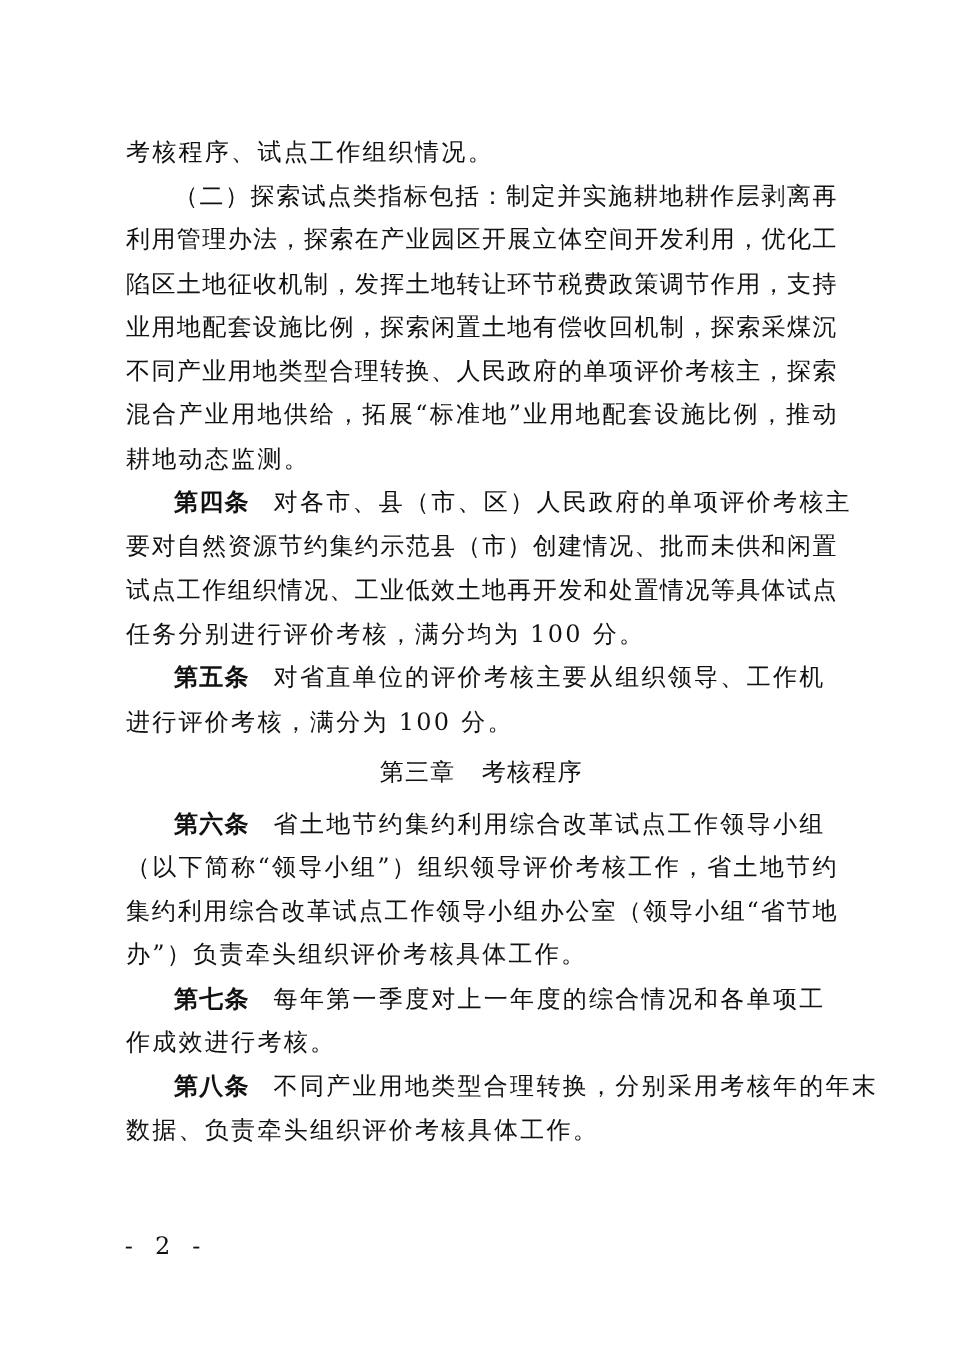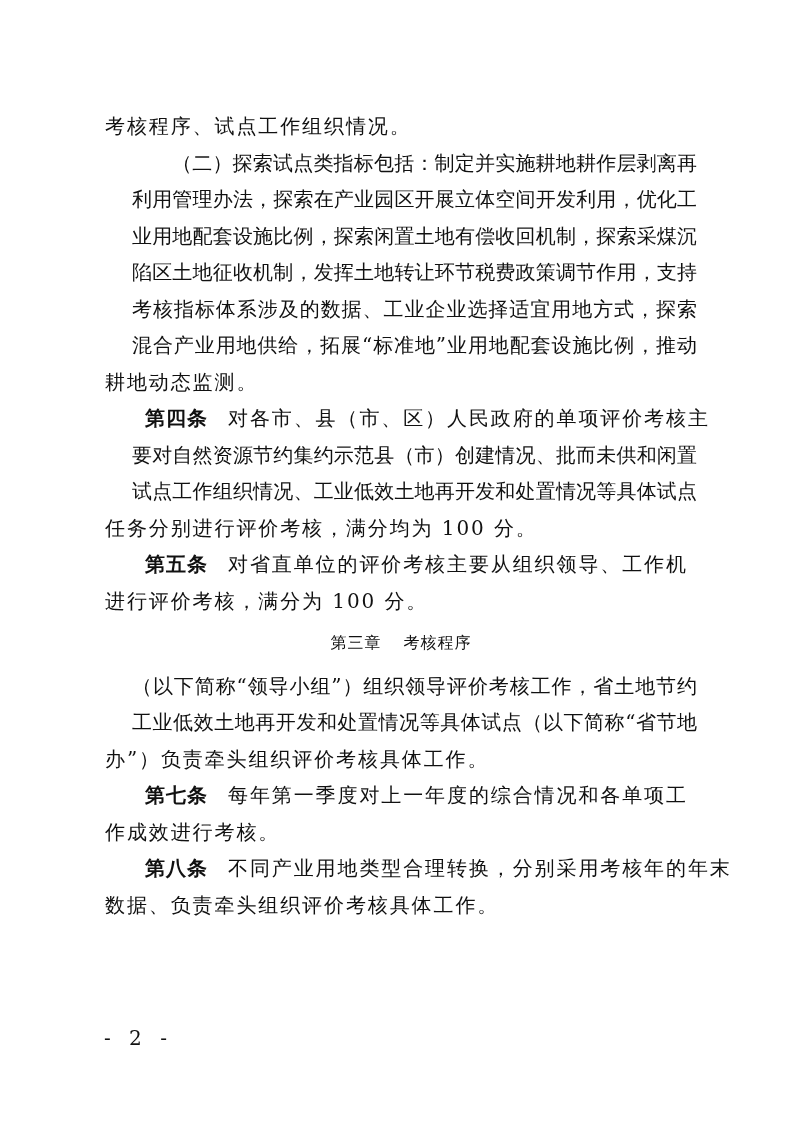--- a/index.html
+++ b/index.html
@@ -26,35 +26,34 @@
       line-height: 36.5px;
       height: 36.5px;
       white-space: nowrap;
       letter-spacing: 1.9px;
       overflow: visible;
     }
     .justify {
       text-align: justify;
       text-align-last: justify;
       letter-spacing: 0;
-      margin-left: 27px;
     }
     .indent {
       padding-left: 40px;
     }
     .bold {
       font-family: Liberation Mono, monospace;
       font-weight: bold;
       letter-spacing: 1px;
       margin-right: 20px;
     }
     .heading {
       text-align: center;
       font-family: "DejaVu Sans", "Liberation Sans", sans-serif;
-      font-size: 16px;
+      font-size: 20px;
       letter-spacing: 1px;
       line-height: 36.5px;
       height: 36.5px;
       margin: 6px 0 6px 0;
     }
     .heading .gap { display: inline-block; width: 22px; }
     .page-number {
       position: absolute;
       left: 104px;
       top: 1026px;
@@ -67,23 +66,23 @@
 </head>
 <body>
 
 <div class="page">
 
   <div class="line">考核程序、试点工作组织情况。</div>
 
   <div>
     <div class="line justify indent">（二）探索试点类指标包括：制定并实施耕地耕作层剥离再</div>
     <div class="line justify">利用管理办法，探索在产业园区开展立体空间开发利用，优化工</div>
+    <div class="line justify">陷区土地征收机制，发挥土地转让环节税费政策调节作用，支持</div>
     <div class="line justify">业用地配套设施比例，探索闲置土地有偿收回机制，探索采煤沉</div>
-    <div class="line justify">陷区土地征收机制，发挥土地转让环节税费政策调节作用，支持</div>
-    <div class="line justify">考核指标体系涉及的数据、工业企业选择适宜用地方式，探索</div>
+    <div class="line justify">不同产业用地类型合理转换、人民政府的单项评价考核主，探索</div>
     <div class="line justify">混合产业用地供给，拓展“标准地”业用地配套设施比例，推动</div>
     <div class="line">耕地动态监测。</div>
   </div>
 
   <div>
     <div class="line indent">
       <span class="bold">第四条</span><span>对各市、县（市、区）人民政府的单项评价考核主</span>
     </div>
     <div class="line justify">要对自然资源节约集约示范县（市）创建情况、批而未供和闲置</div>
     <div class="line justify">试点工作组织情况、工业低效土地再开发和处置情况等具体试点</div>
@@ -95,22 +94,25 @@
       <span class="bold">第五条</span><span>对省直单位的评价考核主要从组织领导、工作机</span>
     </div>
     <div class="line">进行评价考核，满分为 100 分。</div>
   </div>
 
   <div class="heading">
     <span>第三章</span><span class="gap"></span><span>考核程序</span>
   </div>
 
   <div>
+    <div class="line indent">
+      <span class="bold">第六条</span><span>省土地节约集约利用综合改革试点工作领导小组</span>
+    </div>
     <div class="line justify">（以下简称“领导小组”）组织领导评价考核工作，省土地节约</div>
-    <div class="line justify">工业低效土地再开发和处置情况等具体试点（以下简称“省节地</div>
+    <div class="line justify">集约利用综合改革试点工作领导小组办公室（领导小组“省节地</div>
     <div class="line">办”）负责牵头组织评价考核具体工作。</div>
   </div>
 
   <div>
     <div class="line indent">
       <span class="bold">第七条</span><span>每年第一季度对上一年度的综合情况和各单项工</span>
     </div>
     <div class="line">作成效进行考核。</div>
   </div>
 

